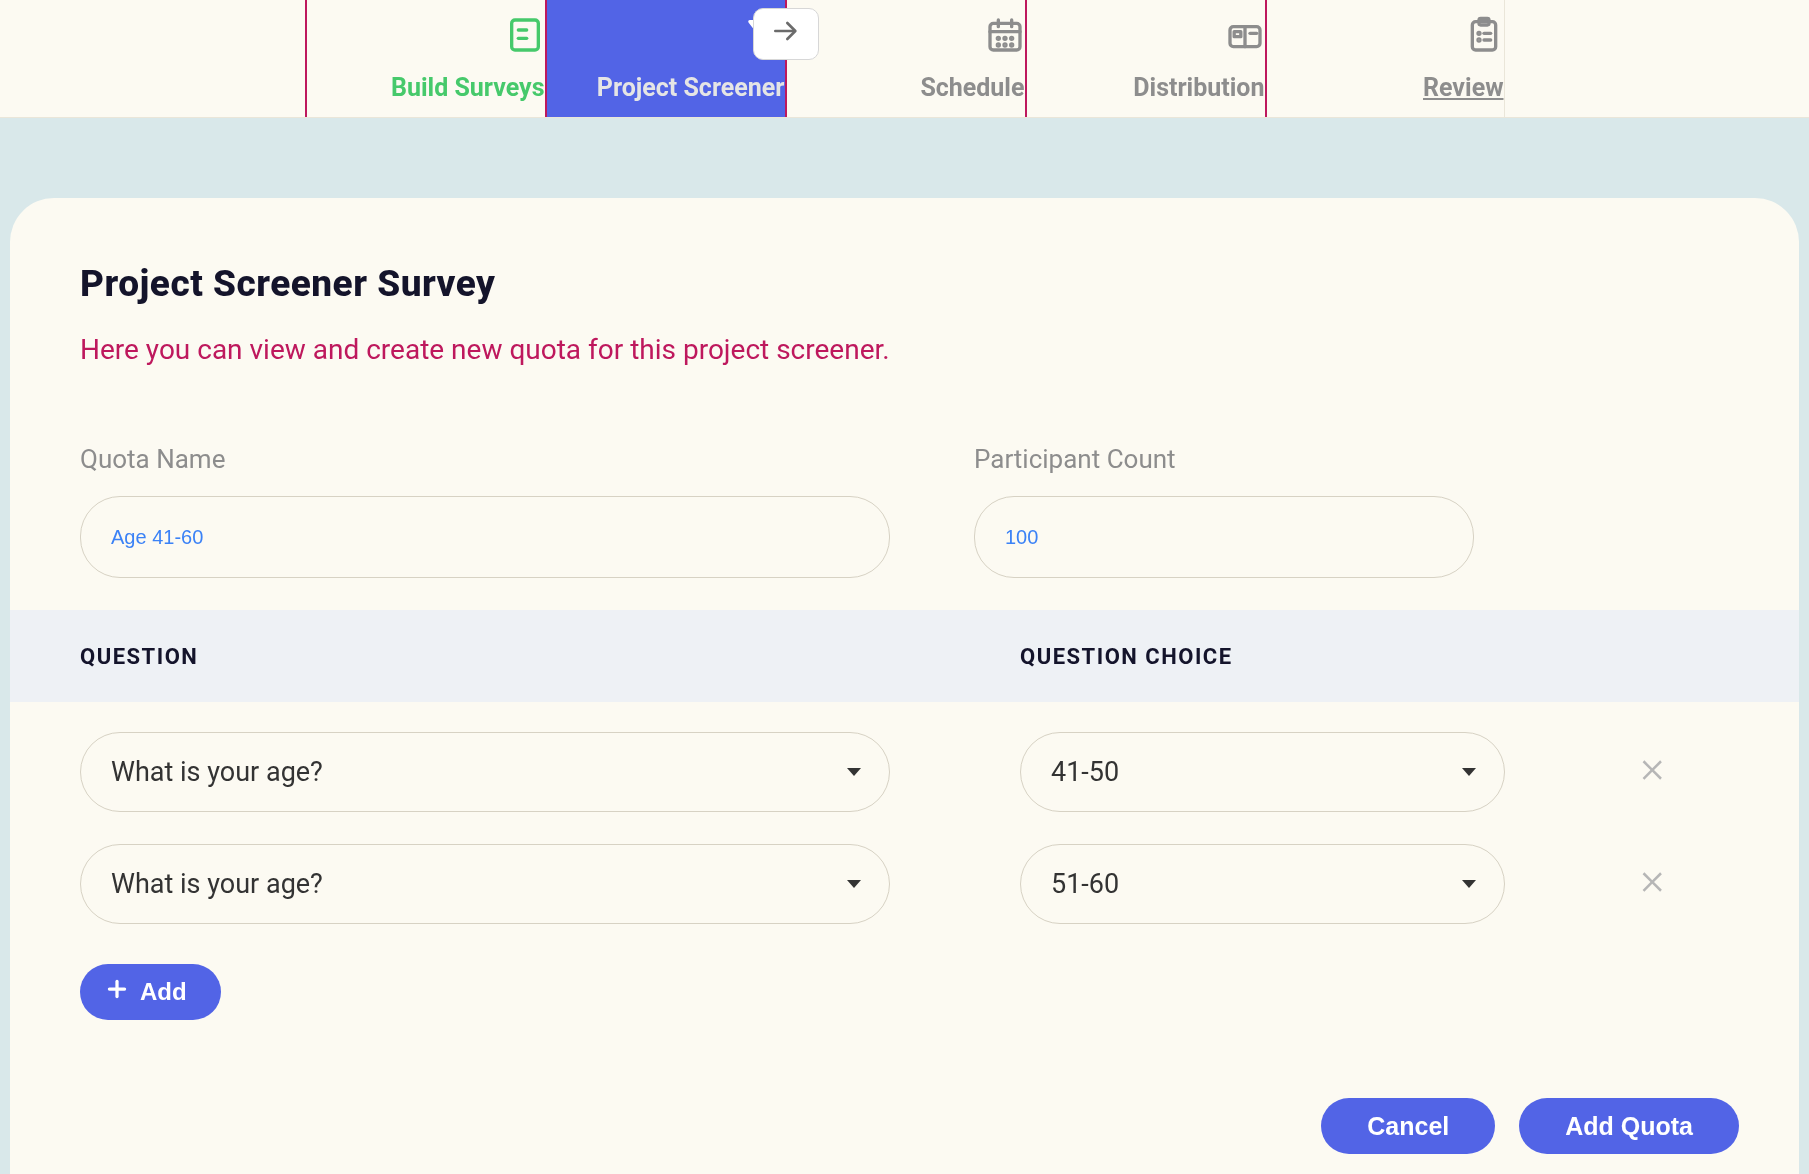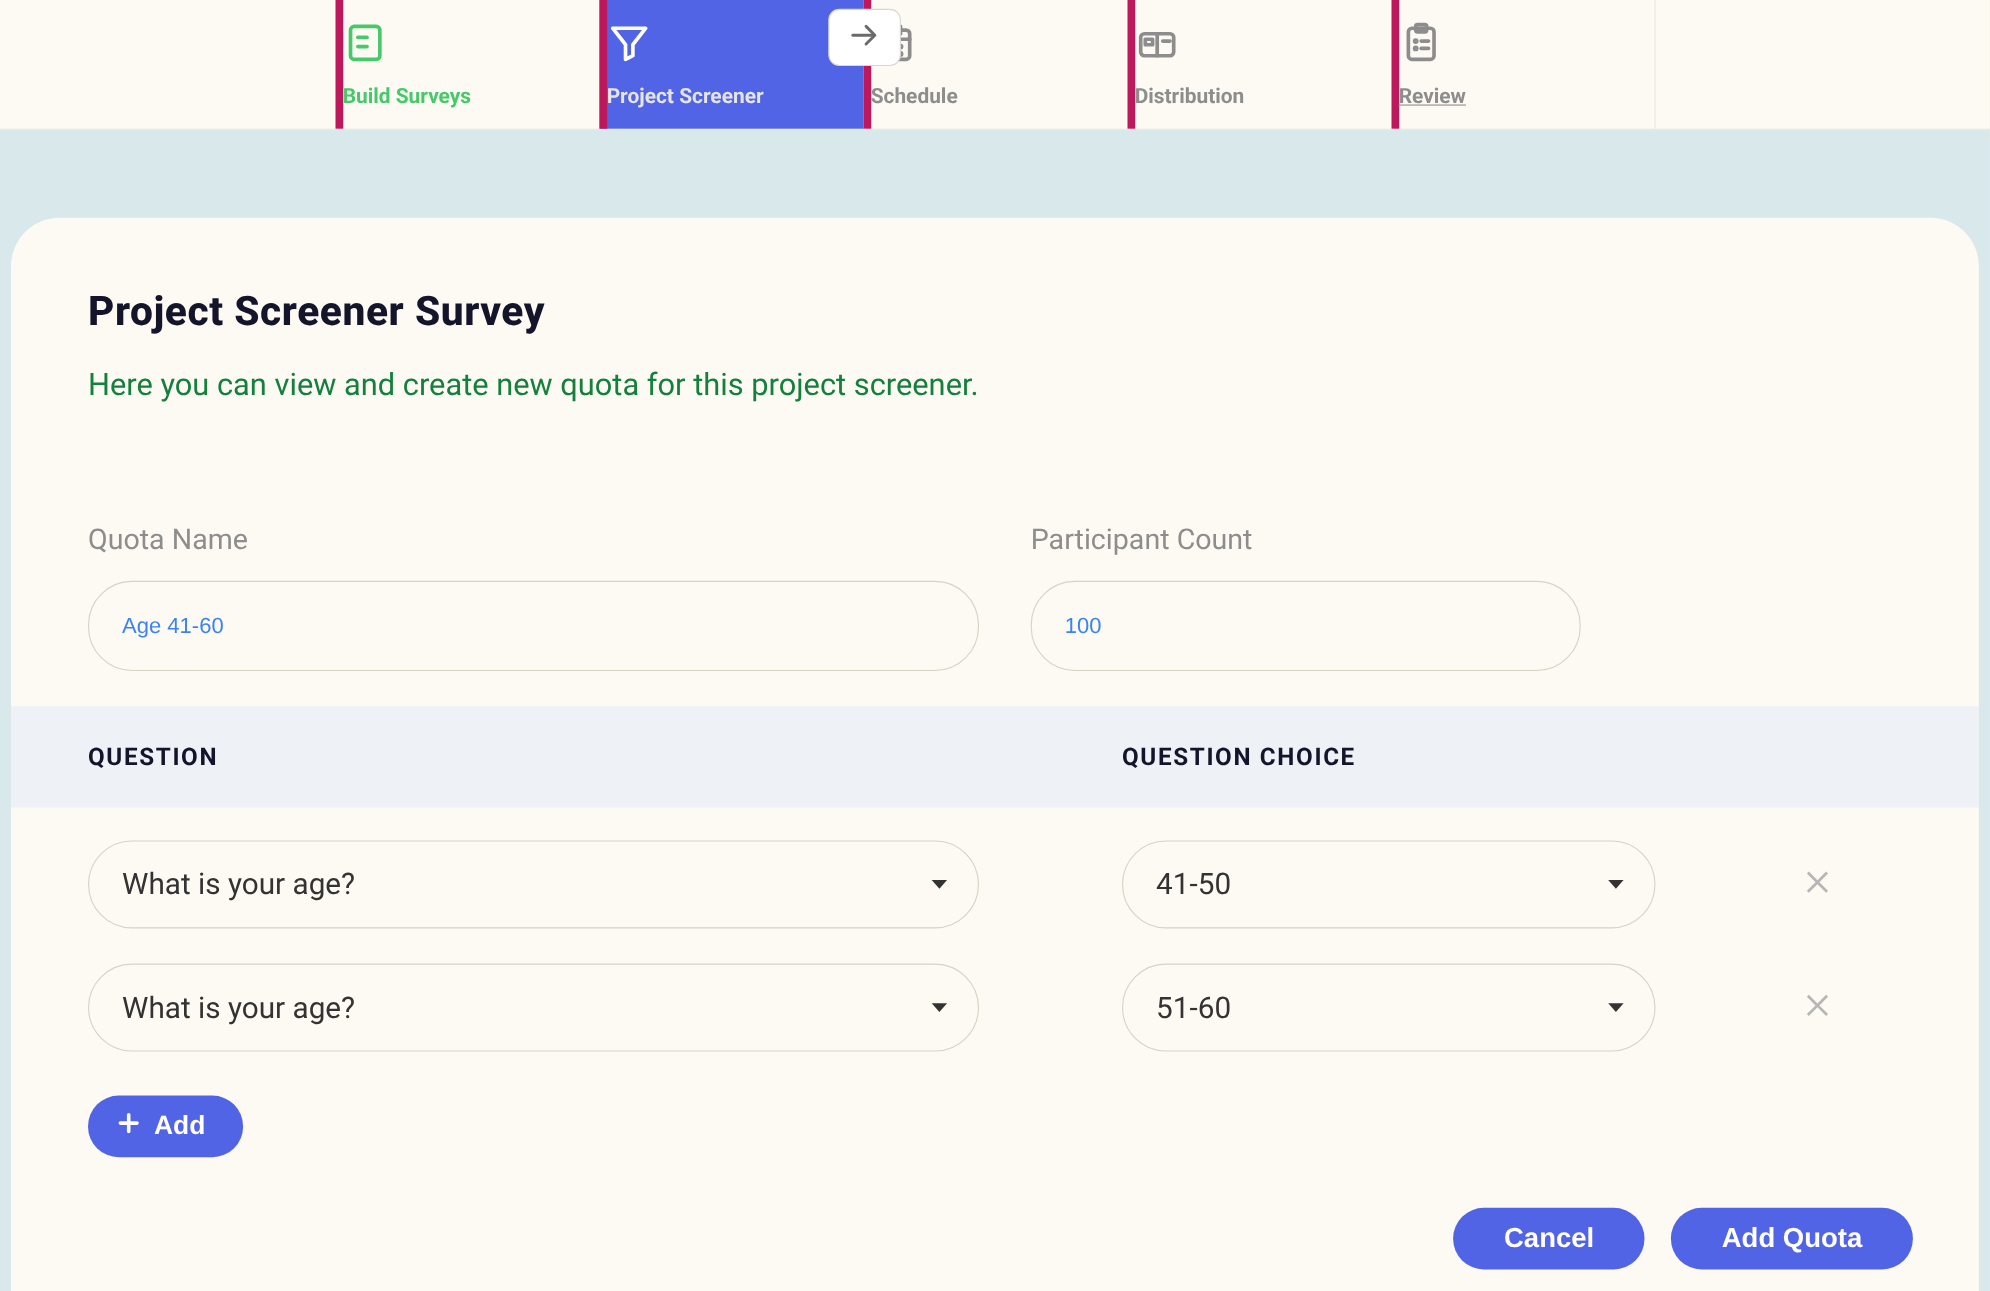--- a/index.html
+++ b/index.html
@@ -20,29 +20,29 @@
     align-items: stretch;
     border-bottom: 1px solid #eae6d9;
   }
   .tabstrip {
     display: flex;
     height: 100%;
   }
   .tab {
     position: relative;
     width: 240px;
-    border-left: 7px solid #be185d;
+    border-left: 2px solid #be185d;
     display: flex;
     flex-direction: column;
-    align-items: flex-start;
+    align-items: flex-end;
     justify-content: center;
     gap: 12px;
     cursor: pointer;
     color: #8d8d8d;
-    font-size: 19px;
+    font-size: 25px;
     font-weight: 700;
   }
   .tab:last-child { border-right: 1px solid #eae6d9; text-decoration: underline; }
   .tab.build { color: #46c96b; }
   .tab.active { background: #5264e6; color: #e5e5e5; }
   .tab svg { width: 40px; height: 40px; }
   .tab .label { white-space: nowrap; }
 
   .arrow-badge {
     position: absolute;
@@ -74,27 +74,27 @@
   .card-inner { padding: 0 70px; }
   .page-title {
     font-size: 37px;
     font-weight: 800;
     color: #14142b;
     letter-spacing: 0.5px;
   }
   .page-sub {
     margin-top: 28px;
     font-size: 28px;
-    color: #15803d;
+    color: #be185d;
   }
 
   .form-row {
     display: flex;
-    margin-top: 110px;
-    gap: 47px;
+    margin-top: 78px;
+    gap: 84px;
   }
   .field { display: flex; flex-direction: column; }
   .field.name { flex: 0 0 810px; }
   .field.count { flex: 0 0 500px; }
   .field-label { font-size: 26px; color: #8d8d8d; margin-bottom: 22px; }
   .text-input {
     height: 82px;
     border: 1px solid #d7d2c4;
     border-radius: 40px;
     background: transparent;

